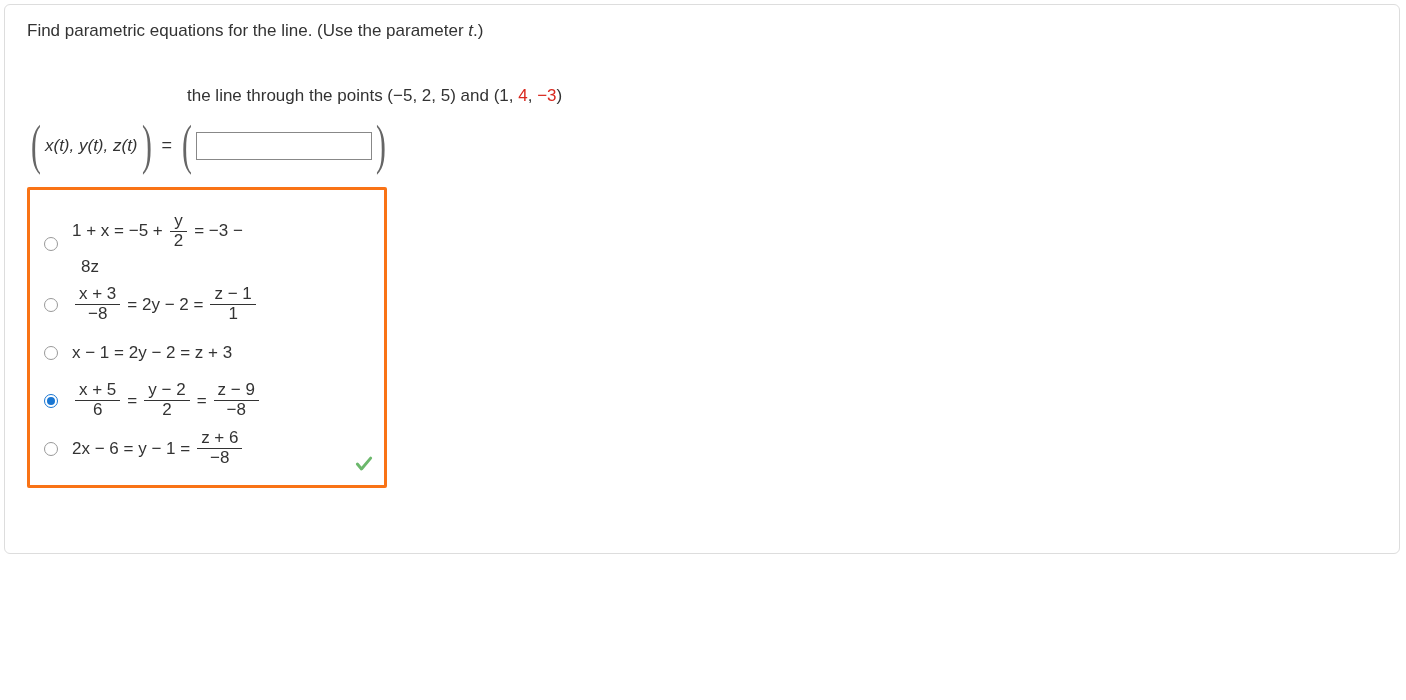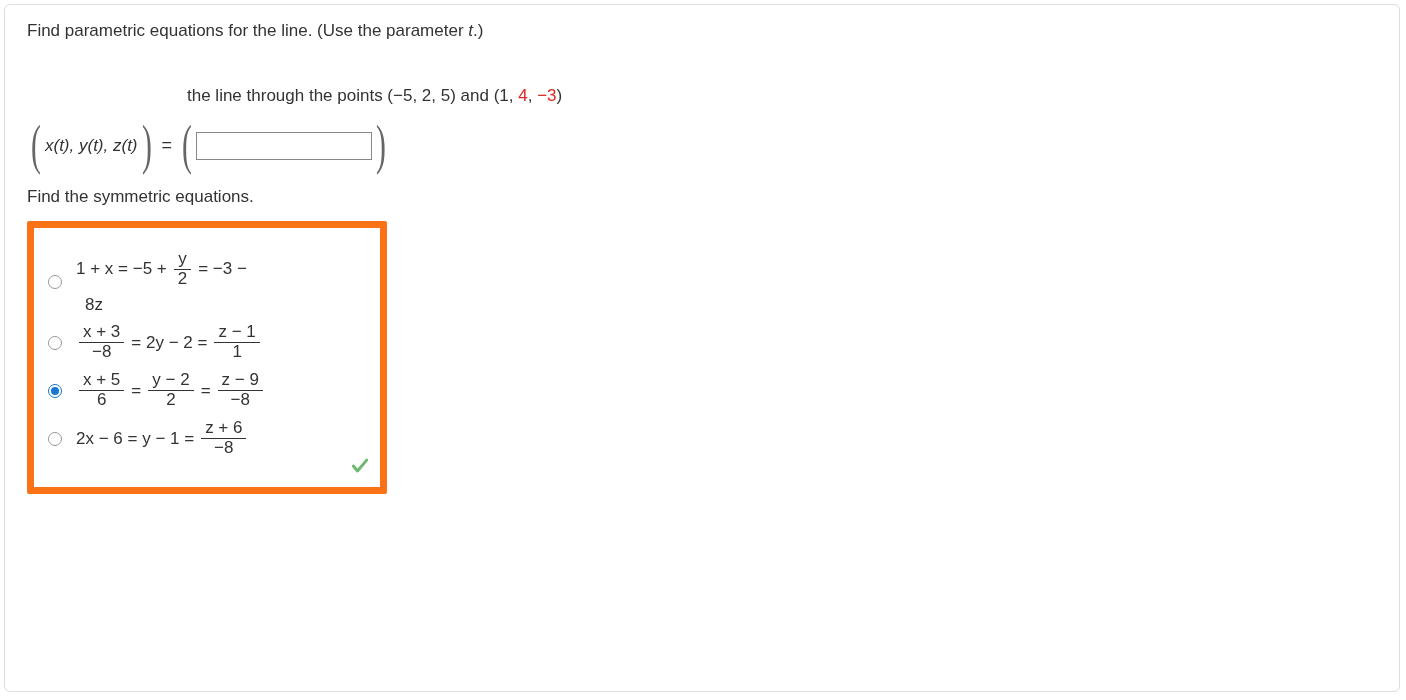--- a/index.html
+++ b/index.html
@@ -10,21 +10,21 @@
     margin: 0;
     padding: 0;
     background: #fff;
   }
   .container {
     border: 1px solid #ddd;
     border-radius: 6px;
     padding: 16px 22px 22px 22px;
     margin: 4px;
     width: 1396px;
-    height: 688px;
+    height: 550px;
     position: relative;
   }
   .prompt1 { margin-bottom: 14px; }
   .subprompt { margin-left: 160px; margin-bottom: 18px; margin-top: 45px; }
   .red { color: #d9281f; }
   .italic { font-style: italic; }
   .eq-row {
     display: flex;
     align-items: center;
     margin: 8px 0 20px 0;
@@ -45,23 +45,23 @@
   }
   .equals { margin: 0 6px; font-size: 18px; }
   .answer-input {
     border: 1px solid #888;
     width: 176px;
     height: 28px;
     background: #fff;
   }
   .prompt2 { margin: 8px 0 14px 0; }
   .options-box {
-    border: 7px solid #f97316;
+    border: 3px solid #f97316;
     border-radius: 2px;
-    padding: 14px 18px 20px 14px;
+    padding: 14px 18px 8px 14px;
     width: 360px;
     position: relative;
   }
   .option-row {
     display: flex;
     align-items: center;
     margin: 8px 0;
     min-height: 40px;
   }
   .radio {
@@ -121,21 +121,20 @@
   <div class="eq-row">
     <span class="paren">(</span>
     <span class="func-tuple">x(t), y(t), z(t)</span>
     <span class="paren">)</span>
     <span class="equals">=</span>
     <span class="paren">(</span>
     <div class="answer-input"></div>
     <span class="paren">)</span>
   </div>
 
-  <div class="prompt2">Find the symmetric equations.</div>
 
   <div class="options-box">
 
     <div class="option-row">
       <div class="radio"></div>
       <div class="opt1-wrap">
         <div class="math">
           <span>1 + x = −5 +</span>
           <span class="frac">
             <span class="num">y</span>
@@ -157,20 +156,26 @@
           <span class="den">−8</span>
         </span>
         <span>= 2y − 2 =</span>
         <span class="frac">
           <span class="num">z − 1</span>
           <span class="den">1</span>
         </span>
       </div>
     </div>
 
+    <div class="option-row">
+      <div class="radio"></div>
+      <div class="math">
+        <span>x − 1 = 2y − 2 = z + 3</span>
+      </div>
+    </div>
 
     <div class="option-row">
       <div class="radio selected"></div>
       <div class="math">
         <span class="frac">
           <span class="num">x + 5</span>
           <span class="den">6</span>
         </span>
         <span>=</span>
         <span class="frac">

